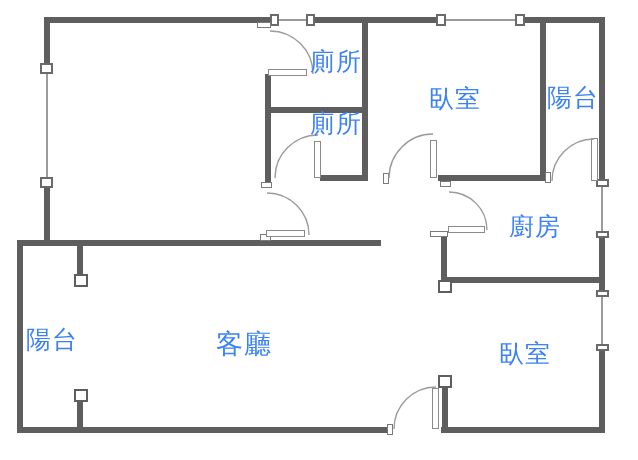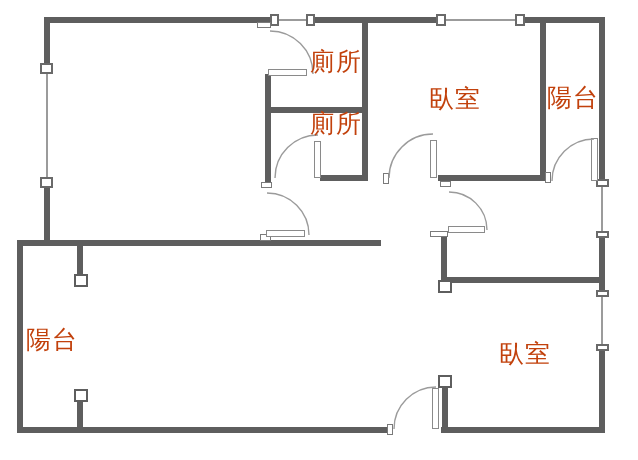--- a/index.html
+++ b/index.html
@@ -5,21 +5,21 @@
   html,body{margin:0;padding:0;background:#ffffff;}
   .plan{position:relative;width:638px;height:460px;background:#ffffff;overflow:hidden;
         font-family:"Liberation Sans","DejaVu Sans",sans-serif;}
   .wall{position:absolute;background:#5e5e5e;}
   .winline{position:absolute;background:#9b9b9b;}
   .cap{position:absolute;background:#ffffff;border:2px solid #6a6a6a;box-sizing:border-box;}
   .jamb{position:absolute;background:#ffffff;border:1px solid #7a7a7a;box-sizing:border-box;}
   .pillar{position:absolute;background:#ffffff;border:2px solid #5e5e5e;box-sizing:border-box;}
   .leaf{position:absolute;background:#ffffff;border:1px solid #8a8a8a;box-sizing:border-box;}
   .arcs{position:absolute;left:0;top:0;width:638px;height:460px;}
-  .label{position:absolute;transform:translate(-50%,-50%);color:#c2410c;font-size:25px;
+  .label{position:absolute;transform:translate(-50%,-50%);color:#3b82f6;font-size:25px;
          letter-spacing:1px;white-space:nowrap;line-height:1;}
   .label.big{font-size:27px;}
 </style>
 </head>
 <body>
 
 <div class="plan">
 
   <div class="wall" style="left:44px;top:17px;width:229px;height:6px"></div>
   <div class="wall" style="left:313px;top:17px;width:125px;height:6px"></div>
@@ -92,16 +92,18 @@
     <path d="M 433 134 A 44 44 0 0 0 389 178"></path>
     <path d="M 449 192 A 38 38 0 0 1 487 230"></path>
     <path d="M 594 139 A 42 42 0 0 0 552 181"></path>
     <path d="M 436 387 A 42 42 0 0 0 394 429"></path>
   </svg>
 
   <div class="label" style="left:336px;top:61px">廁所</div>
   <div class="label" style="left:336px;top:123px">廁所</div>
   <div class="label" style="left:455px;top:98px">臥室</div>
   <div class="label" style="left:573px;top:97px">陽台</div>
+  <div class="label" style="left:535px;top:226px">廚房</div>
+  <div class="label big" style="left:244px;top:344px">客廳</div>
   <div class="label" style="left:52px;top:339px">陽台</div>
   <div class="label" style="left:525px;top:353px">臥室</div>
 
 </div>
 
 </body></html>

